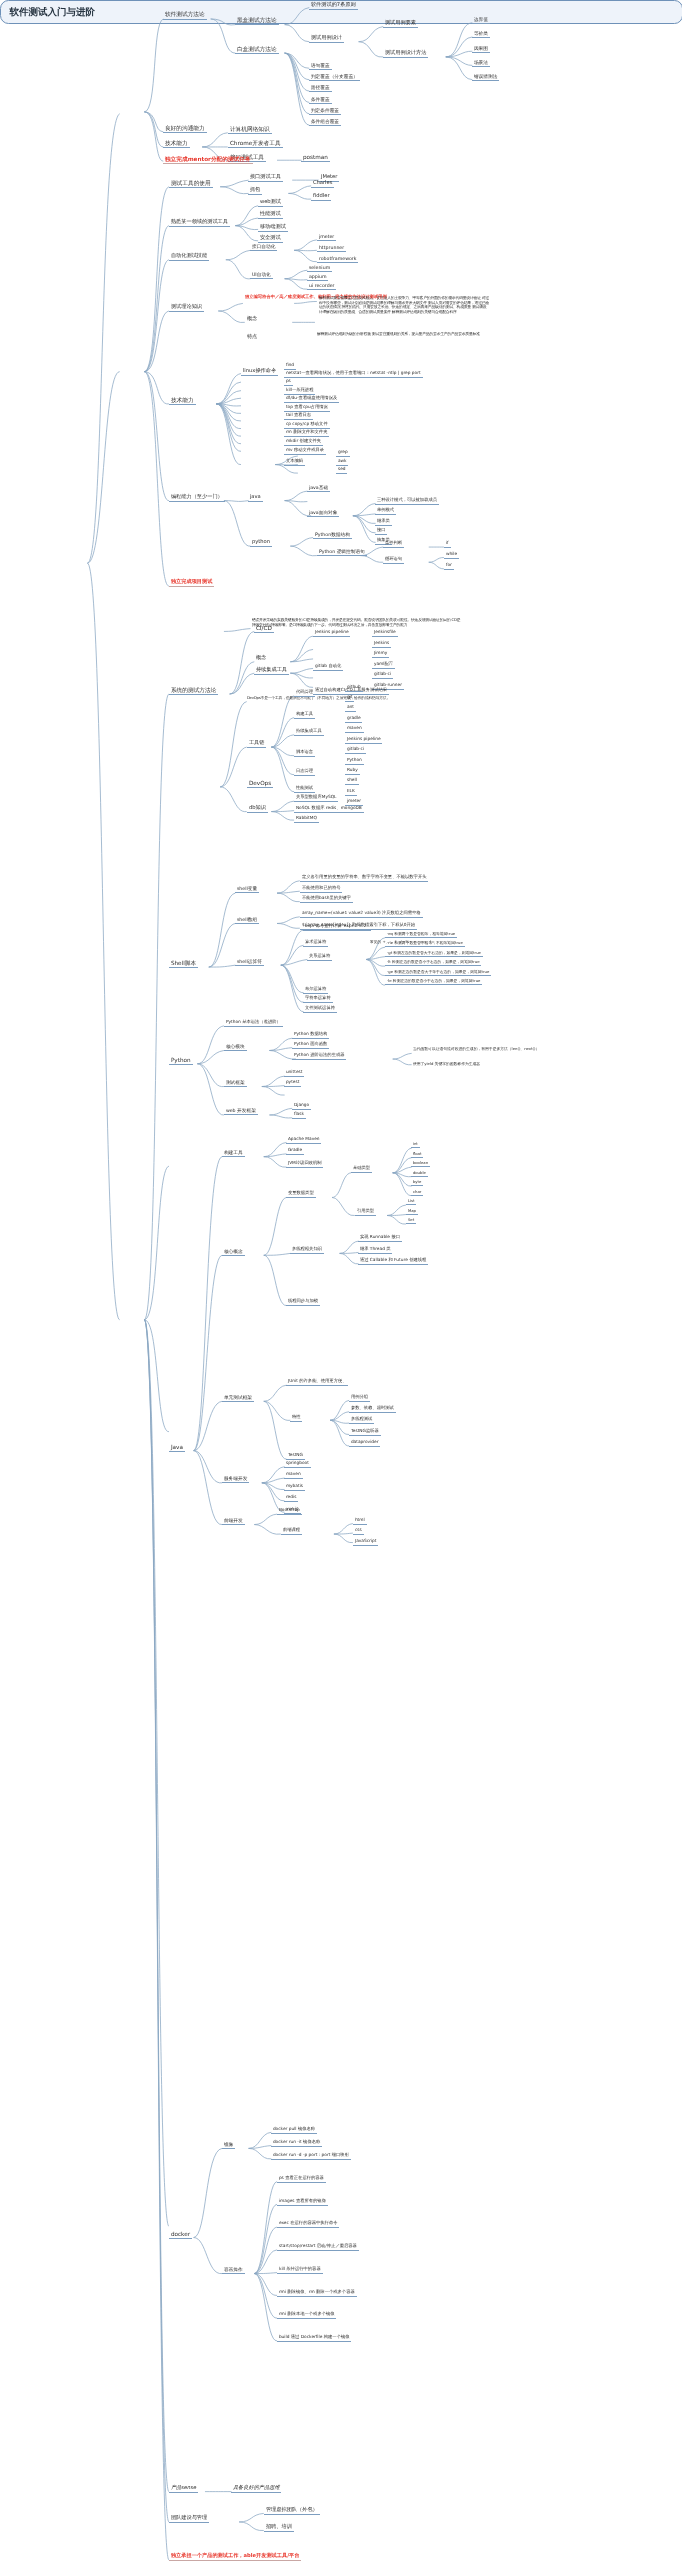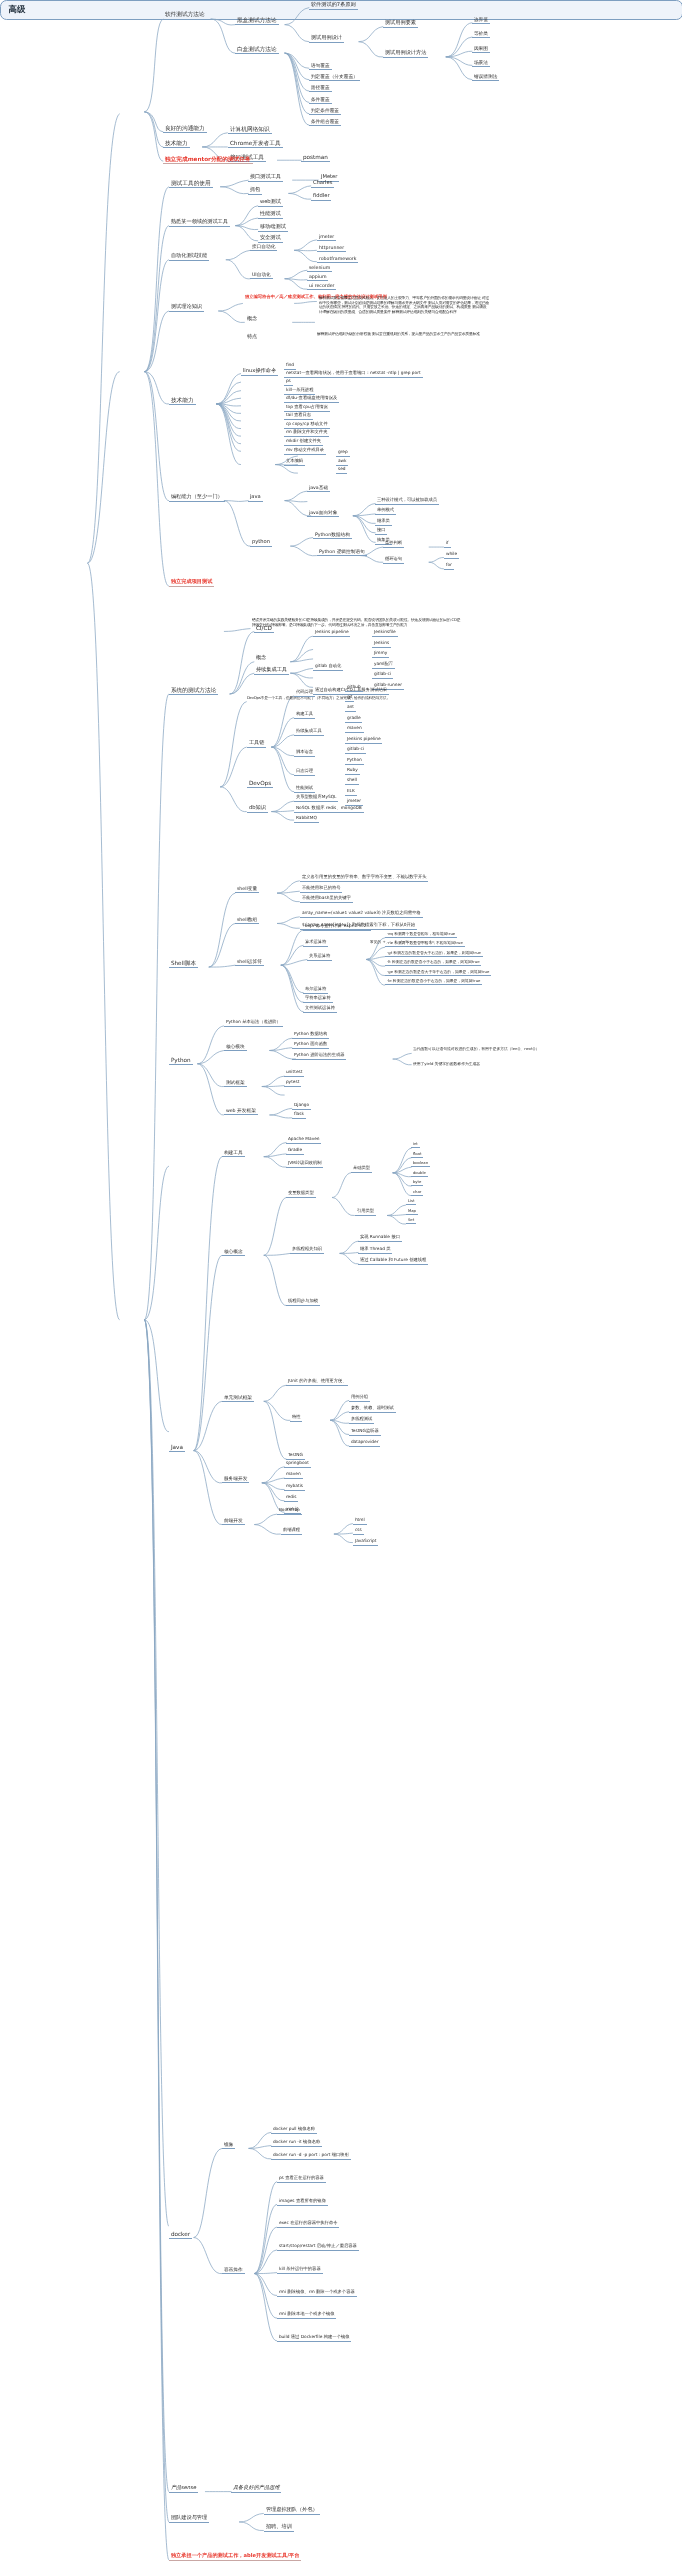--- a/index.html
+++ b/index.html
@@ -272,22 +272,22 @@
       <path d="M268,2398 C280,2398 280,2422 292,2421"></path>
       <path d="M268,2398 C280,2398 280,2446 292,2445"></path>
       <path d="M268,2398 C280,2398 280,2470 292,2469"></path>
 
       <path d="M216,2628 C230,2628 230,2628 244,2628"></path>
       <path d="M252,2660 C266,2660 264,2652 278,2651"></path>
       <path d="M252,2660 C266,2660 264,2670 278,2669"></path>
     </g>
   </svg>
 
-
-  <div class="lvl f9" style="left:119px;top:1311px;">高级</div>
+  <div class="root f10" style="left:17px;top:553px;">软件测试入门与进阶</div>
+
 
   <div class="node f6" style="left:163px;top:11.4px;">软件测试方法论</div>
   <div class="node f6" style="left:235px;top:17px;">黑盒测试方法论</div>
   <div class="node f6" style="left:235px;top:46px;">白盒测试方法论</div>
 
   <div class="node f55" style="left:309px;top:1.9px;">软件测试的7条原则</div>
   <div class="node f55" style="left:309px;top:35px;">测试用例设计</div>
   <div class="node f55" style="left:383px;top:20px;">测试用例要素</div>
   <div class="node f55" style="left:383px;top:50px;">测试用例设计方法</div>
 

